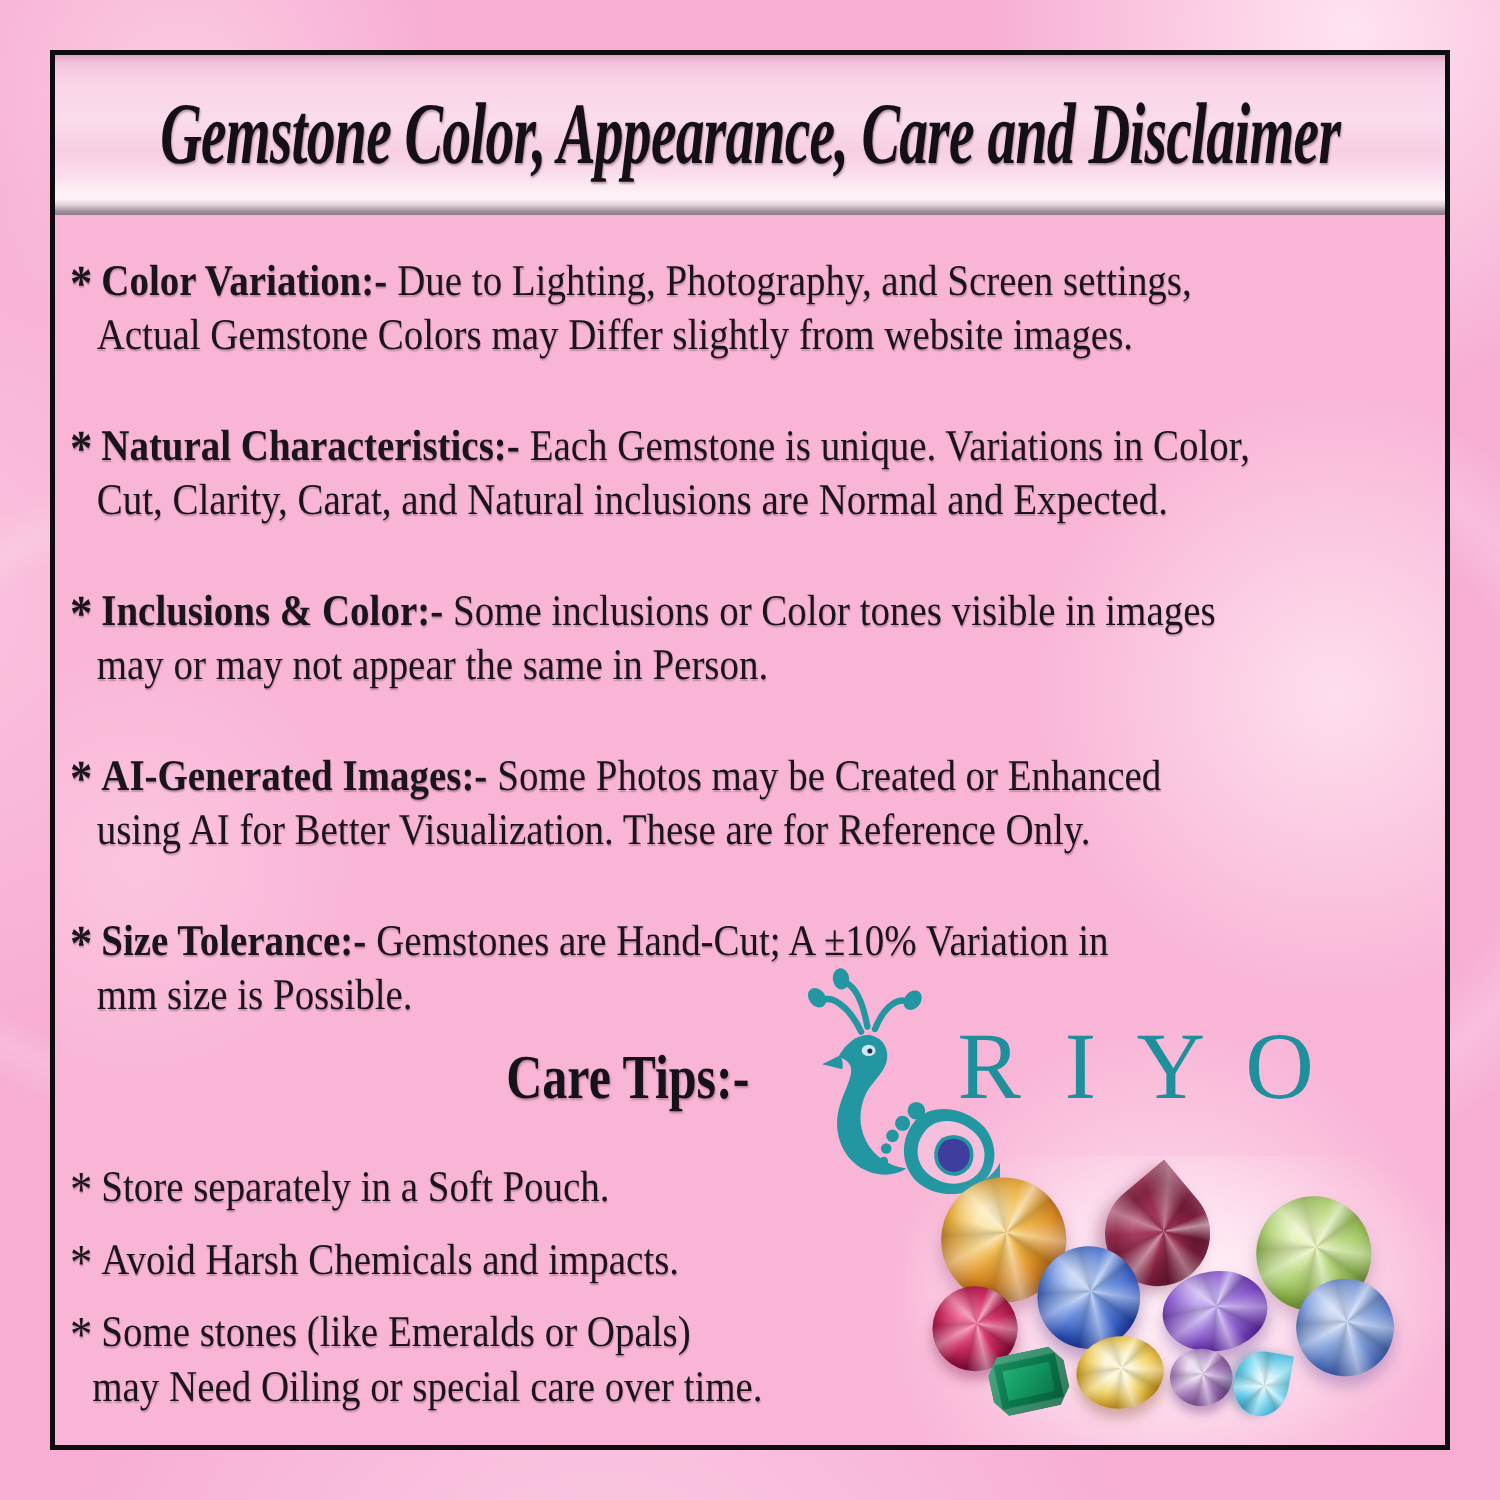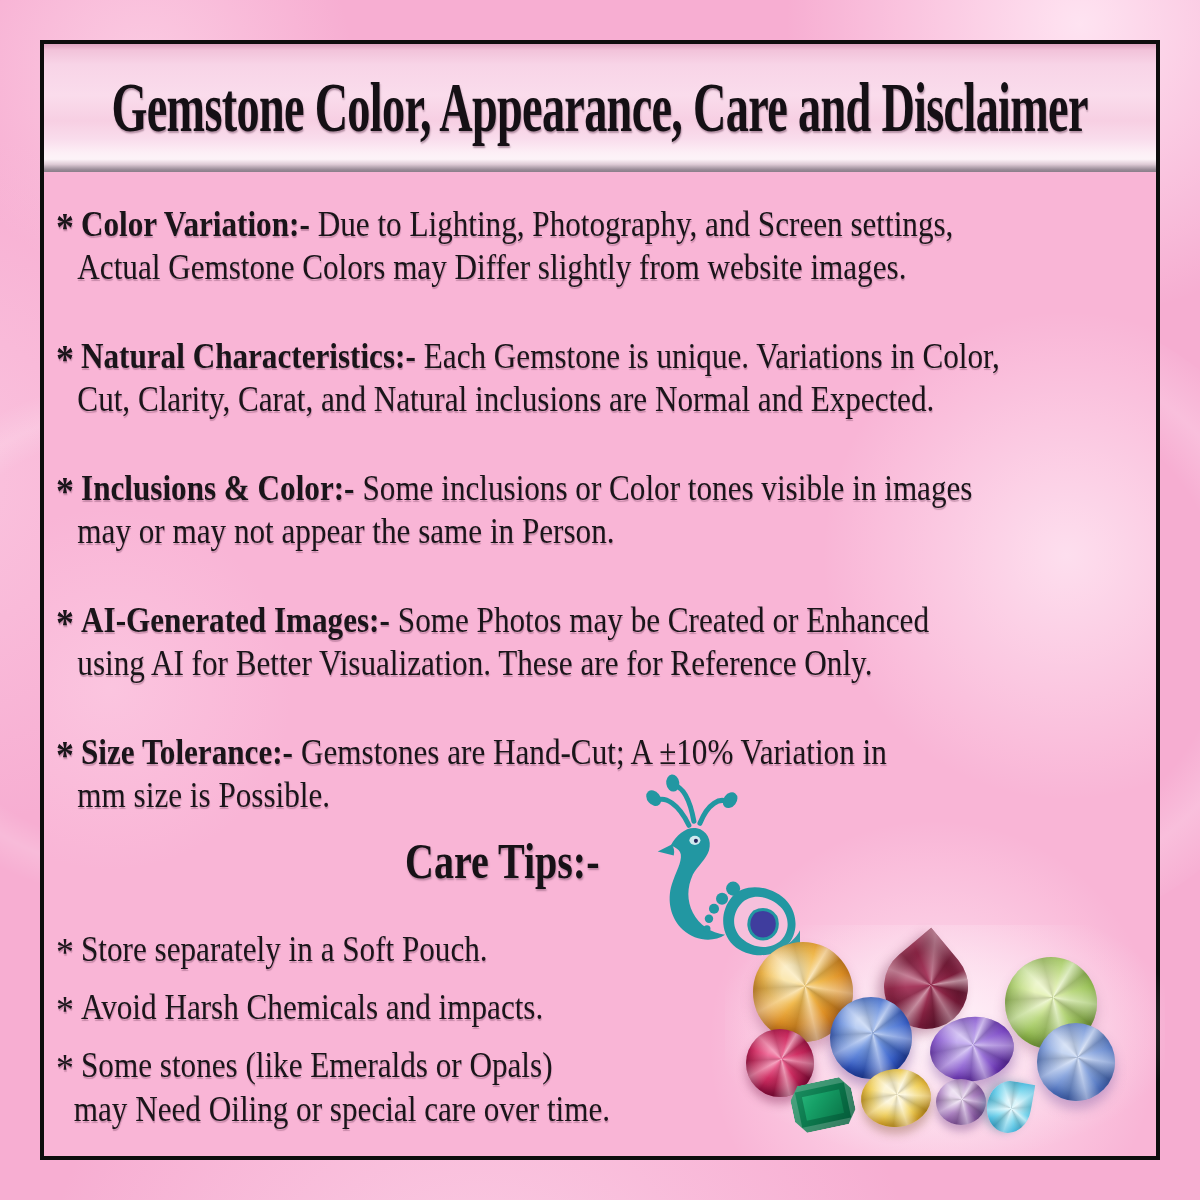--- a/index.html
+++ b/index.html
@@ -30,21 +30,21 @@
       #f9b5d6;
   }
 
   
   .title-bar{
     position:absolute;left:0;top:0;right:0;height:128px;
     background:linear-gradient(180deg,
       #dda4c0 0%, #f2c3da 5%, #f8d4e7 16%, #fadcec 40%,
       #f7cfe3 60%, #f9dcec 74%, #fdeff6 85%, #fdf3f8 90%,
       #decbd6 94%, #9b8d99 98%, #8b7e8a 100%);
-    display:flex;align-items:center;justify-content:center;
+    display:flex;align-items:center;justify-content:center;font-style:italic;
   }
   .title-bar .title{
     white-space:nowrap;font-size:70px;font-weight:bold;color:#151015;
     transform:scaleX(.66);transform-origin:center;
     letter-spacing:-1px;
     text-shadow:1px 2px 2px rgba(80,40,65,.4);
   }
 
   
   .disclaimers{
@@ -196,20 +196,21 @@
       <circle cx="85" cy="140" r="5"></circle>
       <circle cx="80" cy="150" r="4.2"></circle>
       <circle cx="78" cy="160" r="3.5"></circle>
     </g>
     <path fill="#2297a2" d="M103,128 C91,142 91,163 104,176 C118,189 143,190 157,177 C169,166 169,146 158,133 C145,118 117,112 103,128 Z"></path>
     <path fill="#f6c0dc" d="M112,135 C102,146 103,161 113,170 C124,180 142,181 152,171 C161,162 160,147 151,138 C140,127 122,124 112,135 Z"></path>
     <path fill="#3f3d9e" stroke="#2297a2" stroke-width="3" d="M125,143 C117,151 118,164 128,169 C138,173 148,166 148,155 C148,144 137,137 125,143 Z"></path>
     <path fill="#2297a2" d="M150,180 C170,171 179,152 173,131 C191,146 190,174 168,187 C160,191 152,187 150,180 Z"></path>
   </svg>
 
+  <div class="brand-word">R I Y O</div>
 
   <div class="care-list">
     <div class="care-item">
       <span class="ast">*</span><span>Store separately in a Soft Pouch.</span>
     </div>
     <div class="care-item">
       <span class="ast">*</span><span>Avoid Harsh Chemicals and impacts.</span>
     </div>
     <div class="care-item">
       <div class="line1"><span class="ast">*</span><span>Some stones (like Emeralds or Opals)</span></div>

